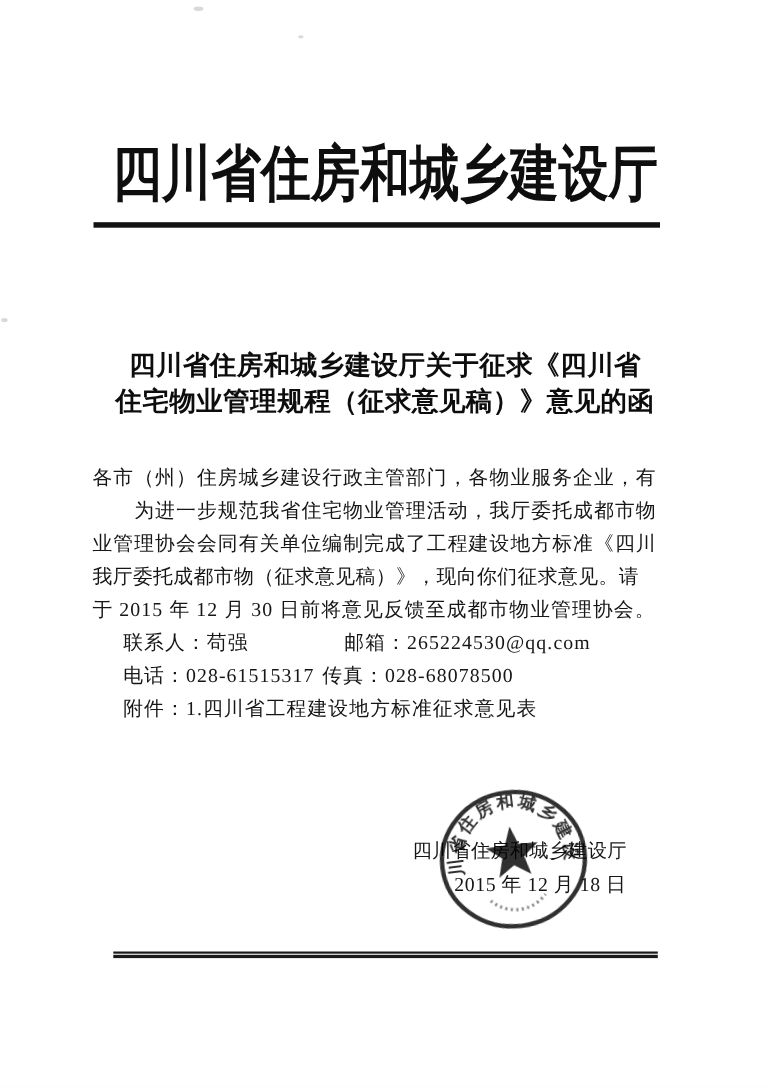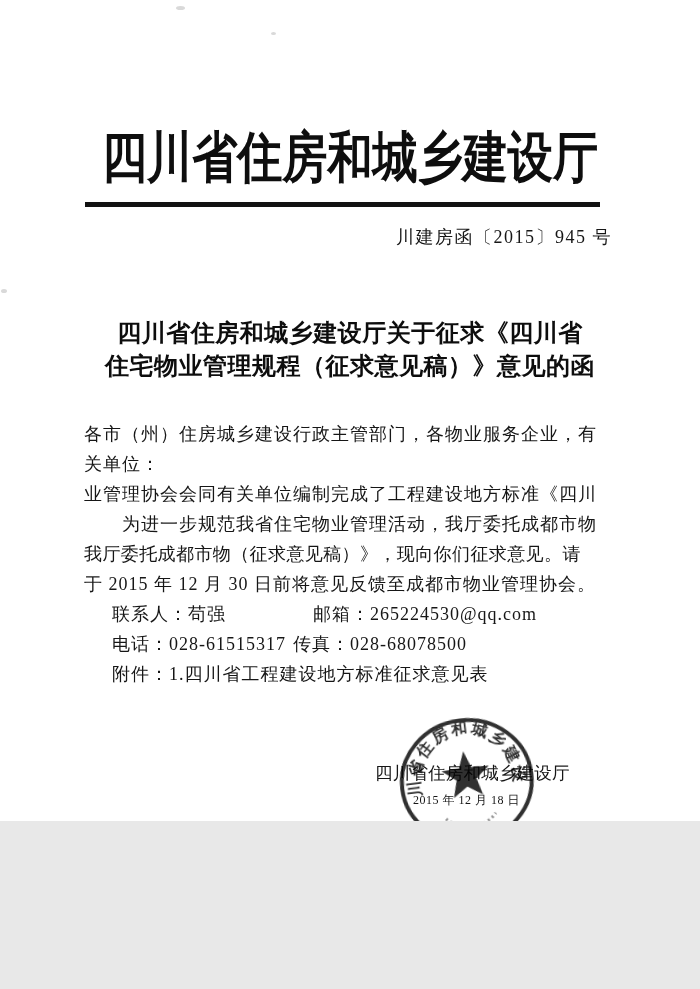--- a/index.html
+++ b/index.html
@@ -1,17 +1,17 @@
 <!DOCTYPE html>
 <html><head>
 <meta charset="utf-8">
 <style>
   html,body{margin:0;padding:0;background:#e8e8e8;}
   .page{
-    position:relative;width:700px;height:821px;background:#ffffff;
+    position:relative;width:700px;height:989px;background:#ffffff;
     font-family:"Liberation Serif","DejaVu Serif",serif;color:#161616;
     overflow:hidden;margin:0 auto;
   }
   .header-org{
     position:absolute;top:129px;left:50%;
     transform:translateX(-50%) scaleX(0.82);transform-origin:center top;
     font-size:55px;font-weight:900;line-height:1.05;white-space:nowrap;
     letter-spacing:0px;color:#0e0e0e;
   }
   .header-rule{position:absolute;left:85px;top:202px;width:515px;height:5px;background:#121212;}
@@ -28,21 +28,21 @@
     font-size:18px;line-height:30px;letter-spacing:1px;
   }
   .bline{height:30px;white-space:nowrap;}
   .indent2{padding-left:38px;}
   .tight{letter-spacing:0.4px;}
   .pad-contact{padding-left:28px;}
   .pad-att2{padding-left:103px;}
   .cg1{display:inline-block;width:201px;}
   .cg2{display:inline-block;width:181px;}
   .sig-org{position:absolute;top:761px;left:375px;font-size:17.5px;letter-spacing:0.2px;white-space:nowrap;}
-  .sig-date{position:absolute;top:792px;left:413px;font-size:12px;letter-spacing:0.5px;white-space:nowrap;}
+  .sig-date{position:absolute;top:792px;left:413px;font-size:18px;letter-spacing:0.5px;white-space:nowrap;}
   .seal{
     position:absolute;left:398px;top:716px;width:140px;height:134px;
     transform:rotate(-7deg);mix-blend-mode:multiply;opacity:0.9;filter:blur(0.3px);
   }
   .bottom-rule{
     position:absolute;left:103px;top:865px;width:495px;height:6px;box-sizing:border-box;
     border-top:2px solid #1a1a1a;border-bottom:3px solid #1a1a1a;background:transparent;
   }
   .speck{position:absolute;background:#d9d9d9;border-radius:50%;}
   .s1{left:176px;top:6px;width:9px;height:4px;}
@@ -53,32 +53,30 @@
 <body>
 
 <div class="page">
 
   <div class="speck s1"></div>
   <div class="speck s2"></div>
   <div class="speck s3"></div>
 
   <div class="header-org">四川省住房和城乡建设厅</div>
   <div class="header-rule"></div>
-  <div class="doc-number">川建房函〔2015〕945 号</div>
 
   <div class="doc-title">
     <div>四川省住房和城乡建设厅关于征求《四川省</div>
     <div>住宅物业管理规程（征求意见稿）》意见的函</div>
   </div>
 
   <div class="body-block">
     <div class="bline">各市（州）住房城乡建设行政主管部门，各物业服务企业，有</div>
-    <div class="bline">关单位：</div>
+    <div class="bline indent2">为进一步规范我省住宅物业管理活动，我厅委托成都市物</div>
     <div class="bline">业管理协会会同有关单位编制完成了工程建设地方标准《四川</div>
-    <div class="bline indent2">为进一步规范我省住宅物业管理活动，我厅委托成都市物</div>
     <div class="bline tight">我厅委托成都市物（征求意见稿）》，现向你们征求意见。请</div>
     <div class="bline">于 2015 年 12 月 30 日前将意见反馈至成都市物业管理协会。</div>
 
     <div class="bline pad-contact">
       <span class="cg1"><span>联系人：</span><span>苟强</span></span><span><span>邮箱：</span><span>265224530@qq.com</span></span>
     </div>
 
     <div class="bline pad-contact">
       <span class="cg2"><span>电话：</span><span>028-61515317</span></span><span><span>传真：</span><span>028-68078500</span></span>
     </div>

